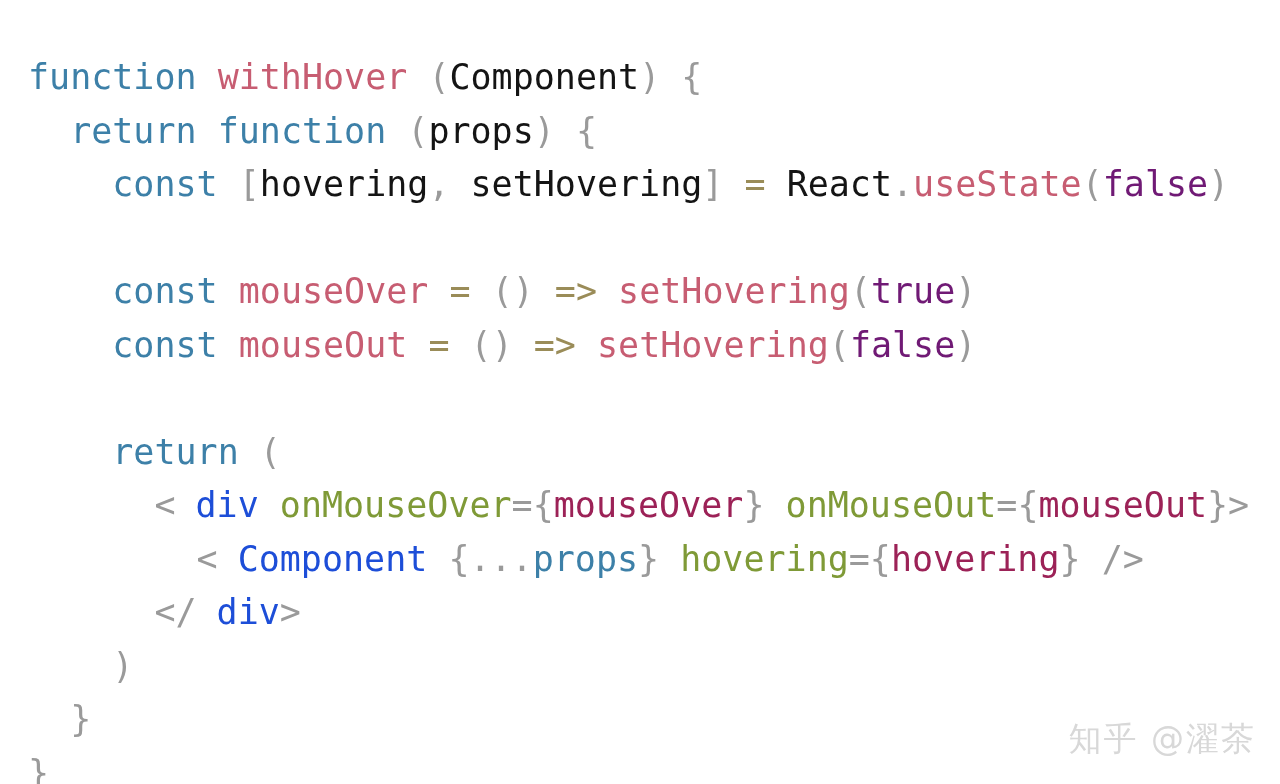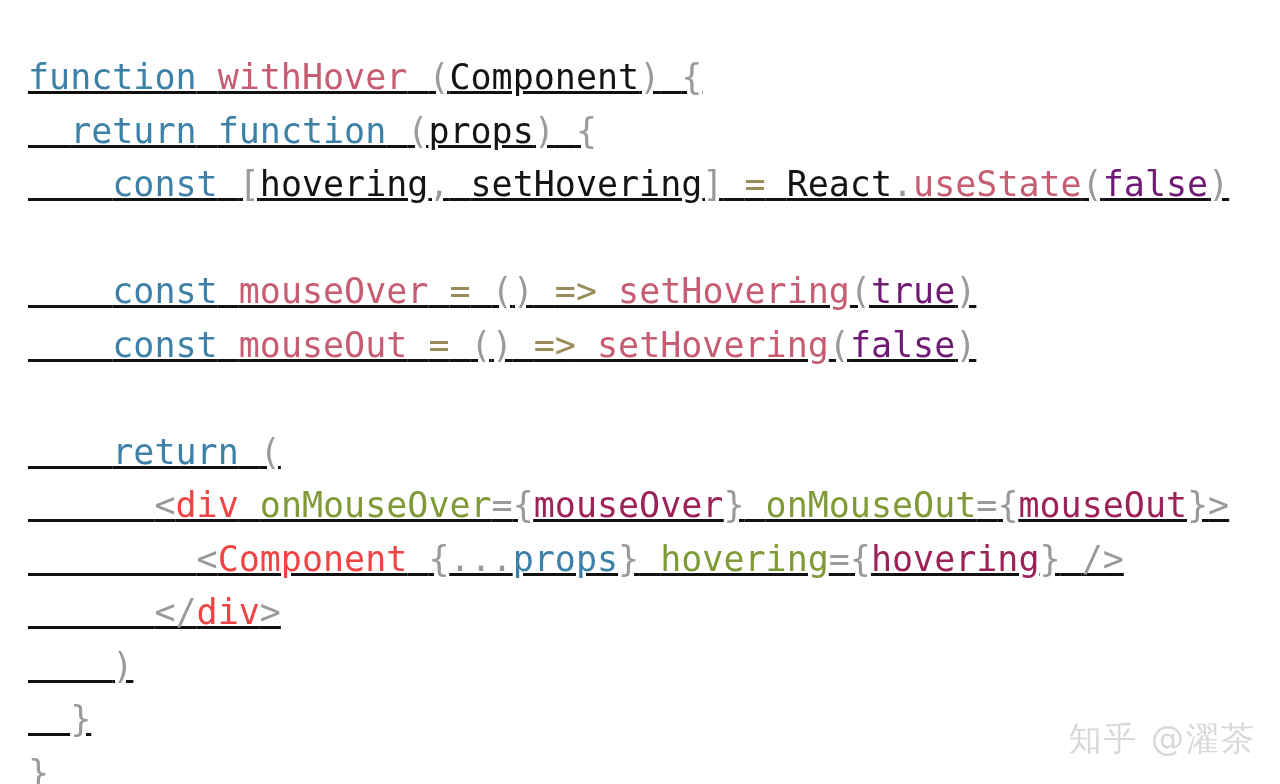--- a/index.html
+++ b/index.html
@@ -32,31 +32,30 @@
     line-height: 53.5px;
     letter-spacing: 0px;
     color: #111111;
     -webkit-font-smoothing: antialiased;
   }
 
   .ln {
     display: block;
     height: 53.5px;
     white-space: pre;
-    text-decoration: underline;
   }
 
   
   .t-kw        { color: #3d80a8; }   
   .t-fnname    { color: #c75d72; }   
   .t-plain     { color: #141414; }   
   .t-punc      { color: #9a9a9a; }   
   .t-op        { color: #9a8c58; }   
   .t-const     { color: #701a75; }   
-  .t-tag       { color: #ef4444; }   
+  .t-tag       { color: #1d4ed8; margin-left: 20px; }   
   .t-attr      { color: #7f9a37; }   
   .t-jsxval    { color: #9c2257; }   
   .t-prop      { color: #3d80a8; }   
 
   #watermark {
     position: absolute;
     right: 24px;
     bottom: 22px;
     font-family: "DejaVu Sans", "Liberation Sans", sans-serif;
     font-size: 33px;

